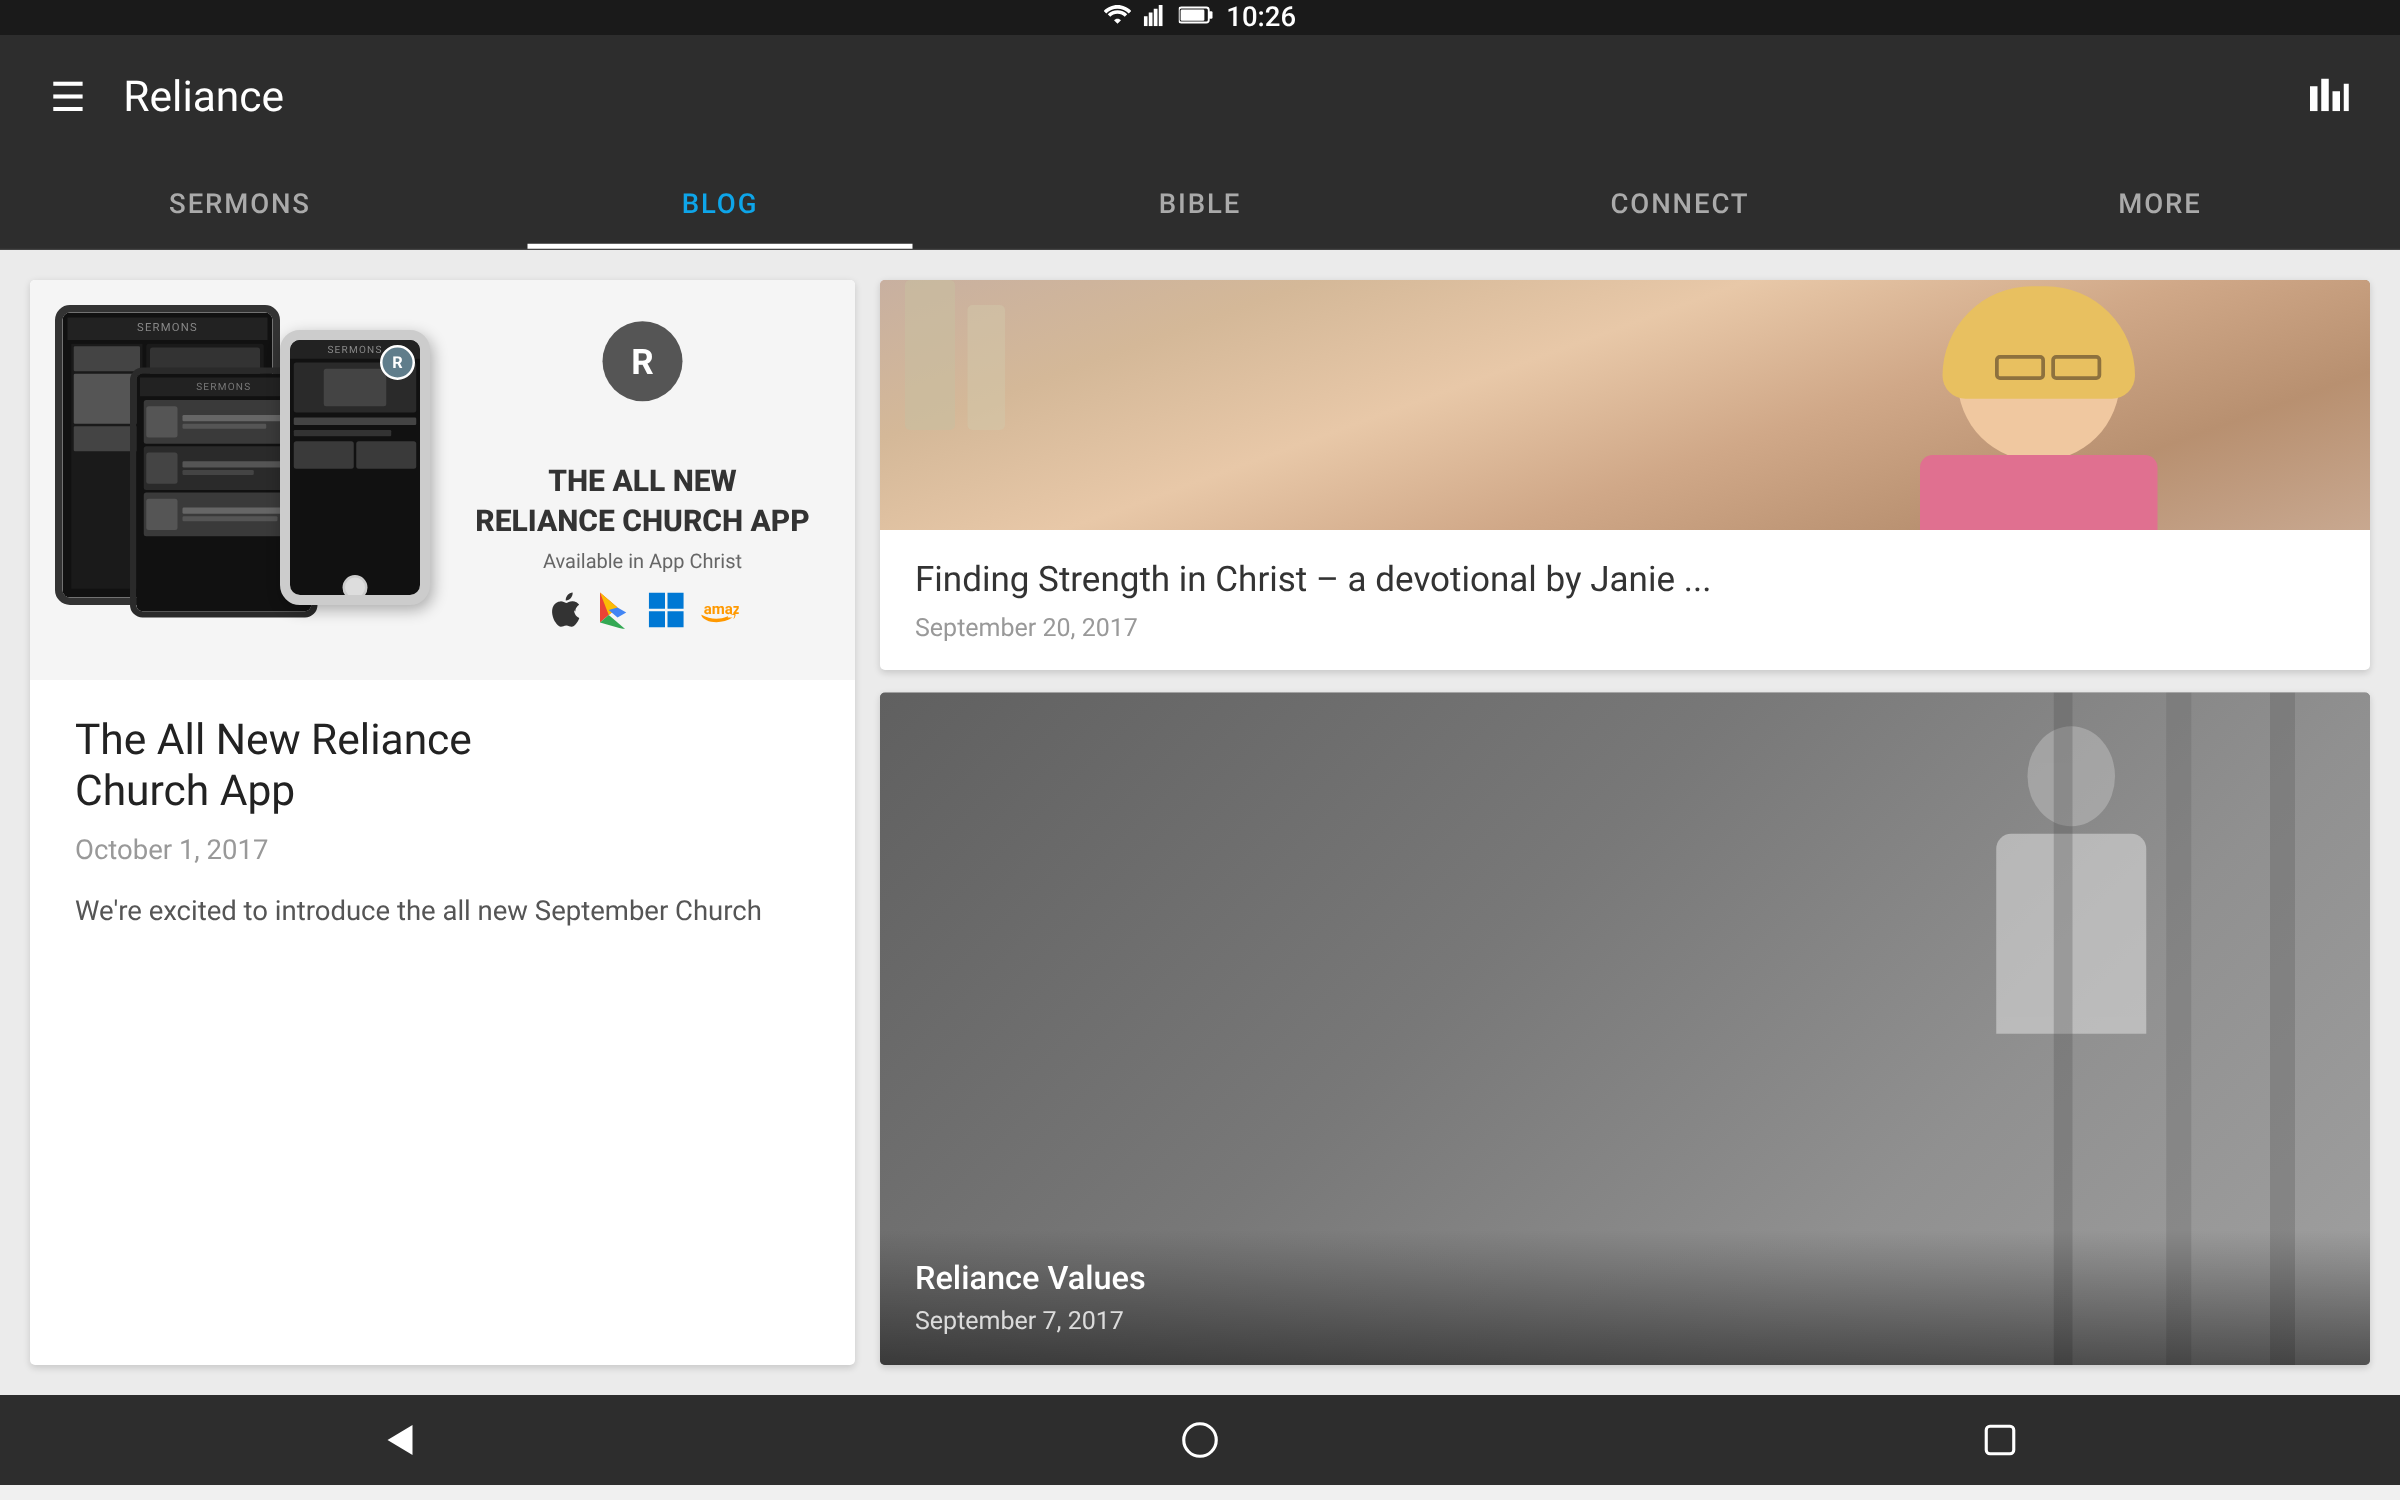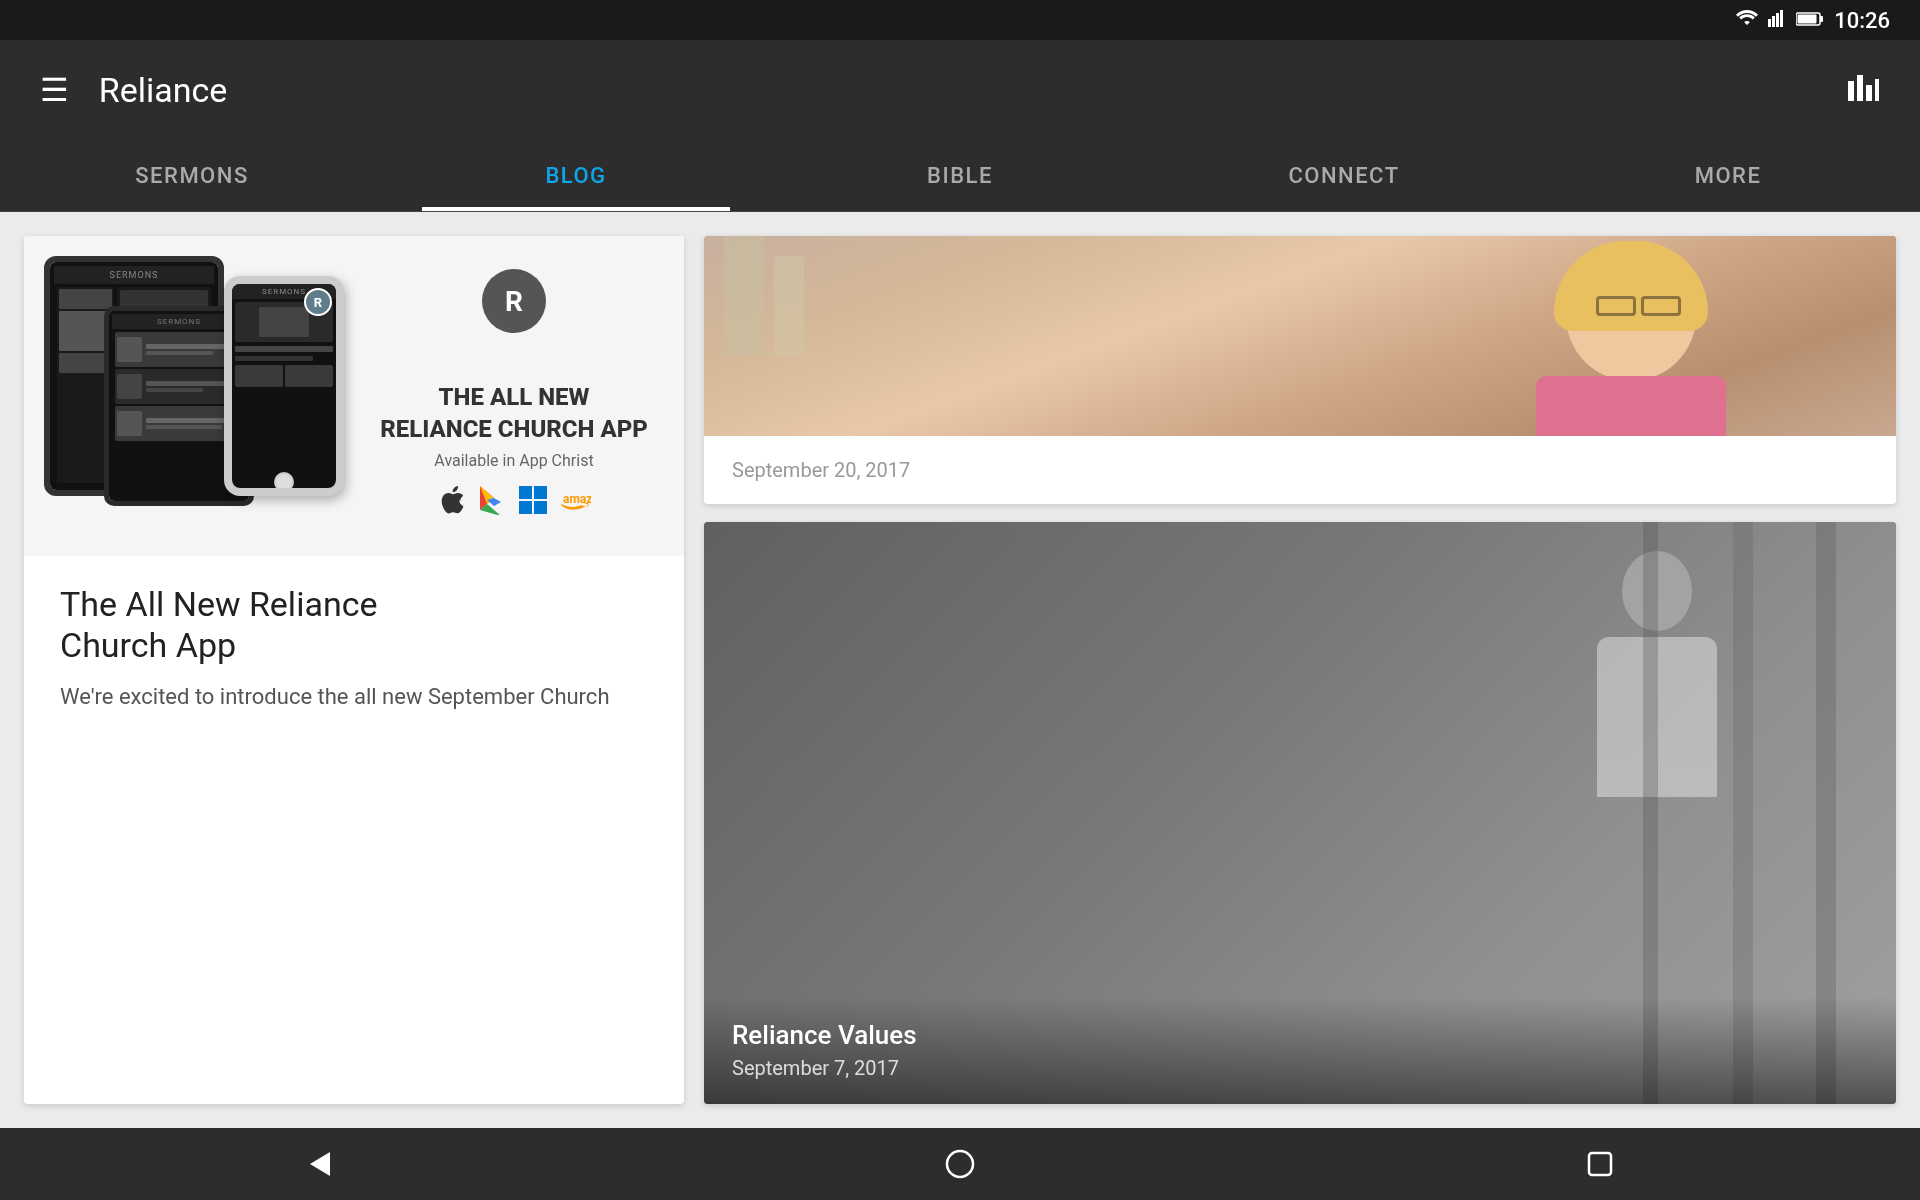--- a/index.html
+++ b/index.html
@@ -7,24 +7,24 @@
       width: 1920px;
       height: 1200px;
       background: #f0f0f0;
       font-family: 'Roboto', Arial, sans-serif;
       overflow: hidden;
     }
 
     
     .status-bar {
       background: #1a1a1a;
-      height: 40px;
-      display: flex;
-      align-items: center;
-      justify-content: flex-end;
+      height: 28px;
+      display: flex;
+      align-items: center;
+      justify-content: center;
       padding: 0 30px;
       gap: 12px;
     }
     .status-icons {
       display: flex;
       align-items: center;
       gap: 10px;
     }
     .status-time {
       color: white;
@@ -591,20 +591,21 @@
               </svg>
             </span>
           </div>
         </div>
       </div>
     </div>
 
     <div class="left-card-body">
       <div class="card-title" style="white-space:pre-line;">The All New Reliance
 Church App</div>
+      <div class="card-date">October 1, 2017</div>
       <div class="card-text">We're excited to introduce the all new September Church</div>
     </div>
   </div>
 
   <div class="right-column">
 
     <div class="right-card-photo">
       <div class="right-card-photo-img">
 
         <div style="position:absolute;inset:0;background:linear-gradient(160deg, #c8b0a0 0%, #d4b898 20%, #e8c8a8 40%, #d0a888 60%, #b89070 80%, #c8a890 100%);"></div>
@@ -615,20 +616,21 @@
         <div style="position:absolute;right:200px;top:15px;width:130px;height:130px;background:#f0c8a0;border-radius:50%;"></div>
 
         <div style="position:absolute;right:188px;top:5px;width:154px;height:90px;background:#e8c060;border-radius:77px 77px 20px 20px;"></div>
 
         <div style="position:absolute;right:215px;top:60px;width:40px;height:20px;border:3px solid rgba(80,60,40,0.6);border-radius:4px;background:transparent;"></div>
         <div style="position:absolute;right:260px;top:60px;width:40px;height:20px;border:3px solid rgba(80,60,40,0.6);border-radius:4px;background:transparent;"></div>
 
         <div style="position:absolute;right:170px;bottom:0;width:190px;height:60px;background:#e07090;border-radius:10px 10px 0 0;"></div>
       </div>
       <div class="right-card-info">
+        <div class="right-card-title">Finding Strength in Christ – a devotional by Janie ...</div>
         <div class="right-card-date">September 20, 2017</div>
       </div>
     </div>
 
     <div class="right-card-dark">
 
       <div style="position:absolute;inset:0;background:linear-gradient(135deg,#606060 0%,#787878 40%,#909090 70%,#a0a0a0 100%);"></div>
 
       <div style="position:absolute;right:15%;top:5%;opacity:0.6;">
 

